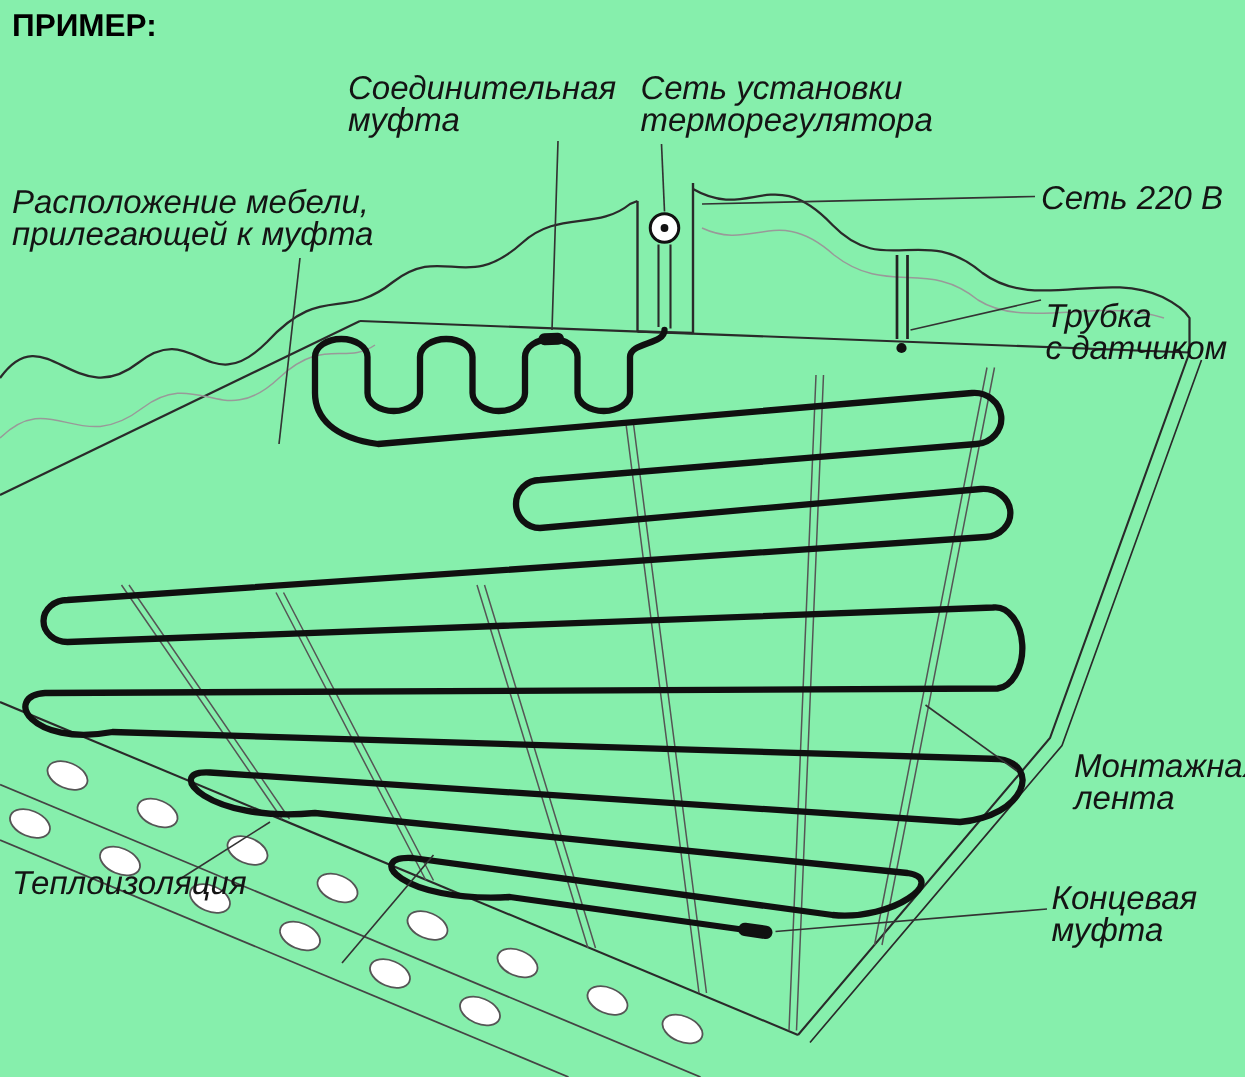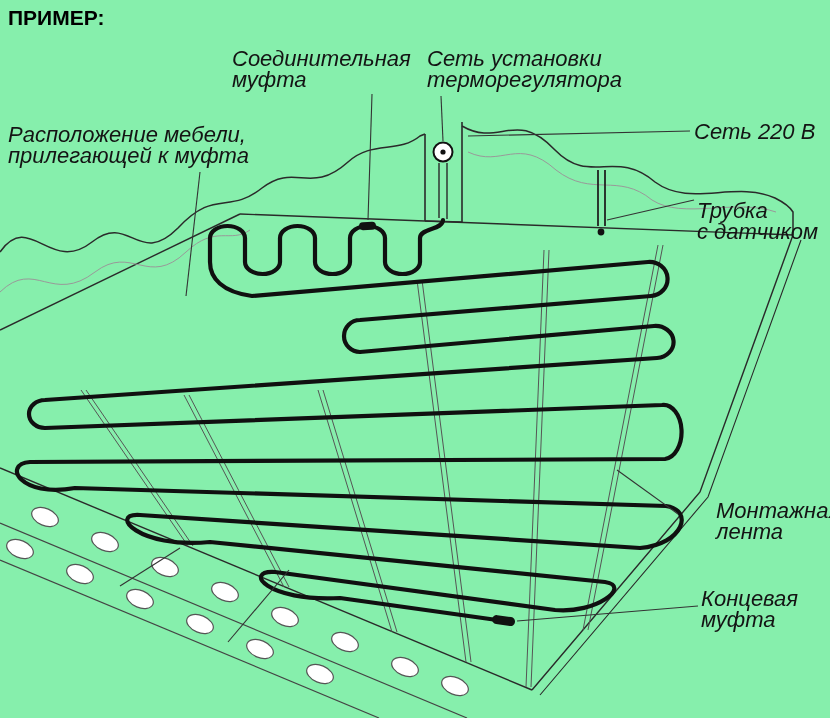--- a/index.html
+++ b/index.html
@@ -143,14 +143,15 @@
 терморегулятора</div>
   <div class="label" style="left:694px;top:121px;text-align:right;">Сеть 220 В</div>
   <div class="label" style="left:697px;top:176px;margin-top:24px;">Трубка
 с датчиком</div>
   <div class="label" style="left:8px;top:124px;">Расположение мебели,
 прилегающей к муфта</div>
   <div class="label" style="left:716px;top:500px;">Монтажная
 лента</div>
   <div class="label" style="left:701px;top:588px;">Концевая
 муфта</div>
+  <div class="label" style="left:8px;top:578px;">Теплоизоляция</div>
 
 </div>
 
 </body></html>

